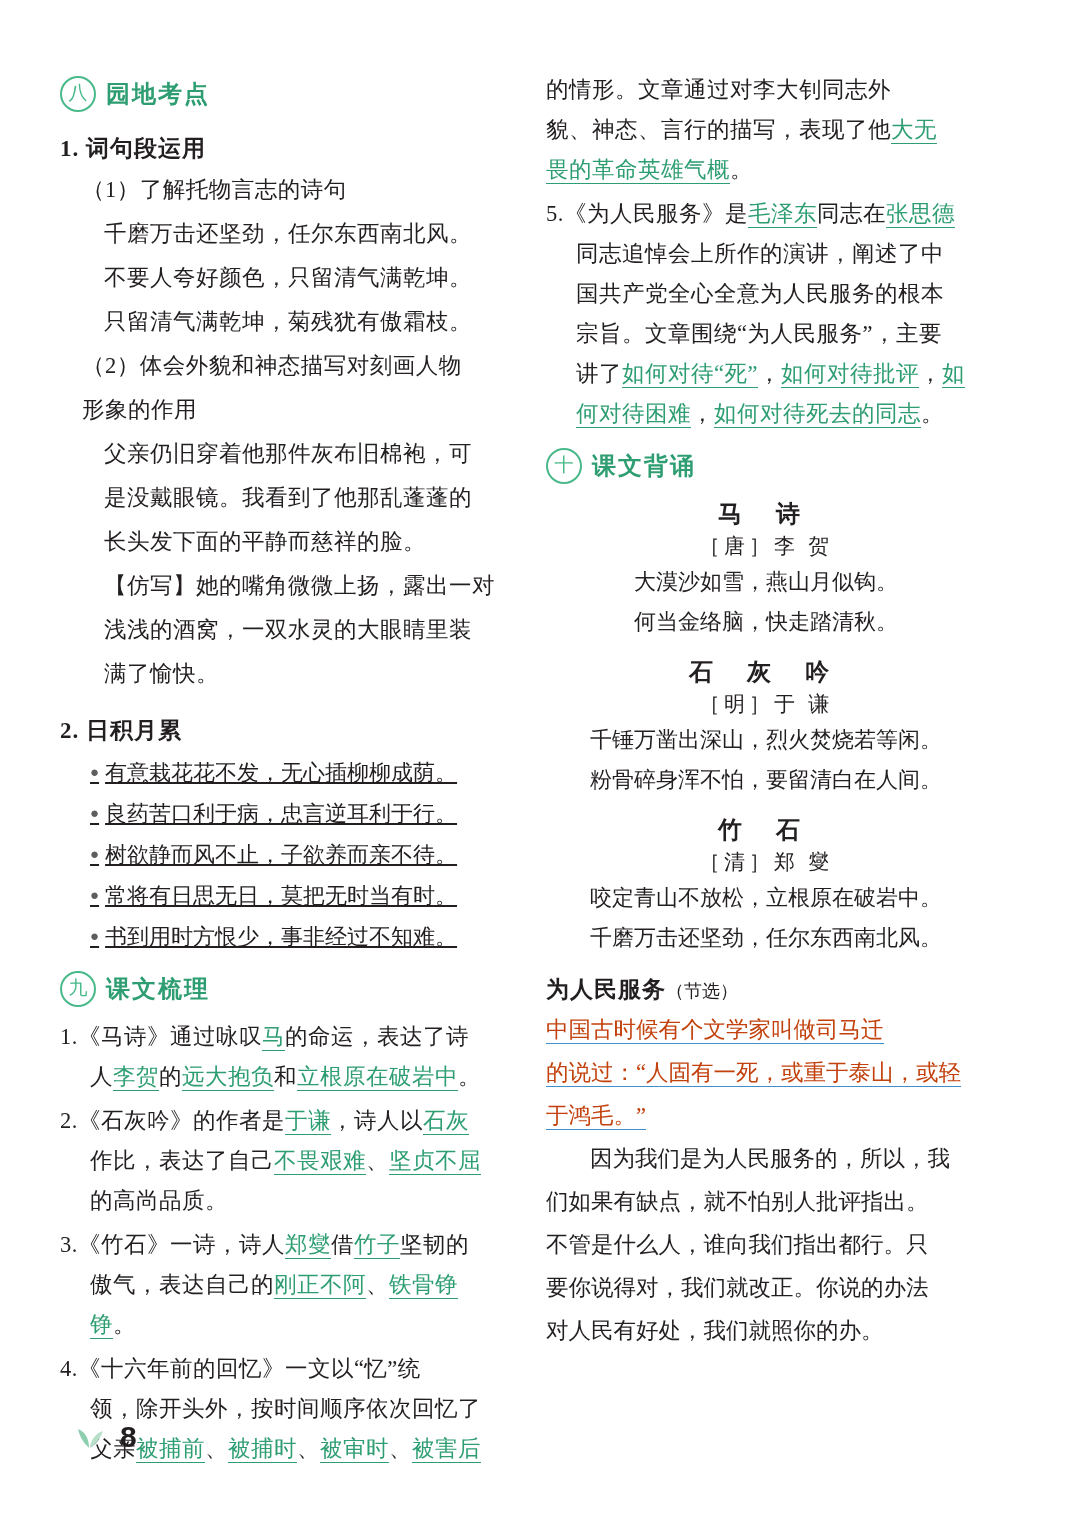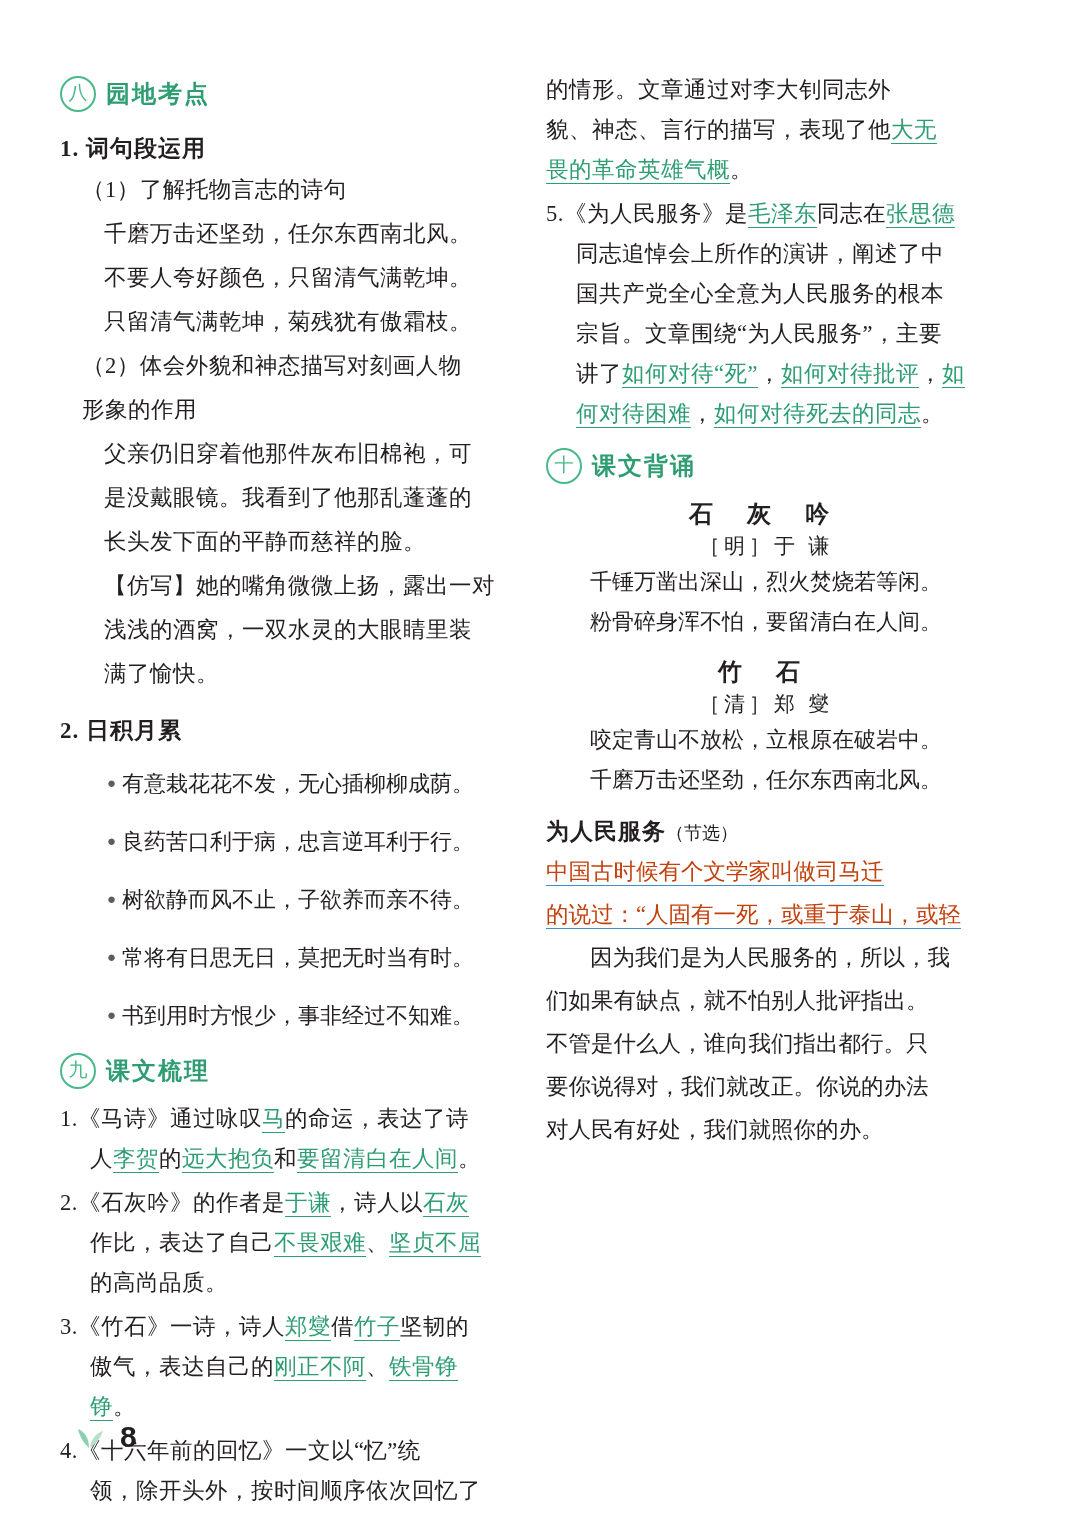--- a/index.html
+++ b/index.html
@@ -81,21 +81,22 @@
     padding-left: 30px;
     text-indent: -30px;
   }
   
   .bullet {
     display: block;
     font-size: 22px;
     line-height: 40px;
     padding-left: 54px;
     text-indent: -24px;
-    margin: 17px;
+    margin: 0;
+    text-decoration: underline;
   }
   .bullet .dot {
     color: #5d5d5d;
     font-size: 15px;
     vertical-align: 3px;
     margin-right: 6px;
   }
   
   .ans {
     color: #2e9e72;
@@ -203,57 +204,64 @@
         <p class="bullet"><span class="dot">●</span><span>常将有日思无日，莫把无时当有时。</span></p>
         <p class="bullet"><span class="dot">●</span><span>书到用时方恨少，事非经过不知难。</span></p>
       </div>
 
       <div class="sec-head" style="margin-top:14px;">
         <div class="sec-num">九</div>
         <div class="sec-title">课文梳理</div>
       </div>
 
       <div>
-        <div class="blk hang"><span>1.</span><span class="rich"><span>《马诗》通过咏叹</span><span class="ans">马</span><span>的命运，表达了诗</span><br><span>人</span><span class="ans">李贺</span><span>的</span><span class="ans">远大抱负</span><span>和</span><span class="ans">要留清白在人间</span><span>。</span></span></div>
+        <div class="blk hang"><span>1.</span><span class="rich"><span>《马诗》通过咏叹</span><span class="ans">马</span><span>的命运，表达了诗</span><br><span>人</span><span class="ans">李贺</span><span>的</span><span class="ans">远大抱负</span><span>和</span><span class="ans">立根原在破岩中</span><span>。</span></span></div>
         <div class="blk hang"><span>2.</span><span class="rich"><span>《石灰吟》的作者是</span><span class="ans">于谦</span><span>，诗人以</span><span class="ans">石灰</span><br><span>作比，表达了自己</span><span class="ans">不畏艰难</span><span>、</span><span class="ans">坚贞不屈</span><br><span>的高尚品质。</span></span></div>
         <div class="blk hang"><span>3.</span><span class="rich"><span>《竹石》一诗，诗人</span><span class="ans">郑燮</span><span>借</span><span class="ans">竹子</span><span>坚韧的</span><br><span>傲气，表达自己的</span><span class="ans">刚正不阿</span><span>、</span><span class="ans">铁骨铮铮</span><span>。</span></span></div>
         <div class="blk hang"><span>4.</span><span class="rich"><span>《十六年前的回忆》一文以“忆”统</span><br><span>领，除开头外，按时间顺序依次回忆了</span><br><span>父亲</span><span class="ans">被捕前</span><span>、</span><span class="ans">被捕时</span><span>、</span><span class="ans">被审时</span><span>、</span><span class="ans">被害后</span></span></div>
       </div>
     </div>
 
     <div class="col">
 
       <div class="blk"><span class="rich"><span>的情形。文章通过对李大钊同志外</span><br><span>貌、神态、言行的描写，表现了他</span><span class="ans">大无</span><br><span class="ans">畏的革命英雄气概</span><span>。</span></span></div>
 
       <div class="blk hang"><span>5.</span><span class="rich"><span>《为人民服务》是</span><span class="ans">毛泽东</span><span>同志在</span><span class="ans">张思德</span><br><span>同志追悼会上所作的演讲，阐述了中</span><br><span>国共产党全心全意为人民服务的根本</span><br><span>宗旨。文章围绕“为人民服务”，主要</span><br><span>讲了</span><span class="ans">如何对待“死”</span><span>，</span><span class="ans">如何对待批评</span><span>，</span><span class="ans">如</span><br><span class="ans">何对待困难</span><span>，</span><span class="ans">如何对待死去的同志</span><span>。</span></span></div>
 
       <div class="sec-head" style="margin-top:14px;">
         <div class="sec-num">十</div>
         <div class="sec-title">课文背诵</div>
       </div>
 
+      <div>
+        <div class="poem-title">马 诗</div>
+        <div class="poem-author">［唐］李 贺</div>
+        <p class="poem-line">大漠沙如雪，燕山月似钩。</p>
+        <p class="poem-line">何当金络脑，快走踏清秋。</p>
+      </div>
 
       <div>
         <div class="poem-title">石 灰 吟</div>
         <div class="poem-author">［明］于 谦</div>
         <p class="poem-line">千锤万凿出深山，烈火焚烧若等闲。</p>
         <p class="poem-line">粉骨碎身浑不怕，要留清白在人间。</p>
       </div>
 
       <div>
         <div class="poem-title">竹 石</div>
         <div class="poem-author">［清］郑 燮</div>
         <p class="poem-line">咬定青山不放松，立根原在破岩中。</p>
         <p class="poem-line">千磨万击还坚劲，任尔东西南北风。</p>
       </div>
 
       <div>
         <div class="prose-title"><span>为人民服务</span><span class="small">（节选）</span></div>
         <p class="para"><span class="ans-b">中国古时候有个文学家叫做司马迁</span></p>
         <p class="para"><span class="ans-b">的说过：“人固有一死，或重于泰山，或轻</span></p>
+        <p class="para"><span class="ans-b">于鸿毛。”</span></p>
         <p class="para ind">因为我们是为人民服务的，所以，我</p>
         <p class="para">们如果有缺点，就不怕别人批评指出。</p>
         <p class="para">不管是什么人，谁向我们指出都行。只</p>
         <p class="para">要你说得对，我们就改正。你说的办法</p>
         <p class="para">对人民有好处，我们就照你的办。</p>
       </div>
     </div>
   </div>
 
   <div class="footer">

